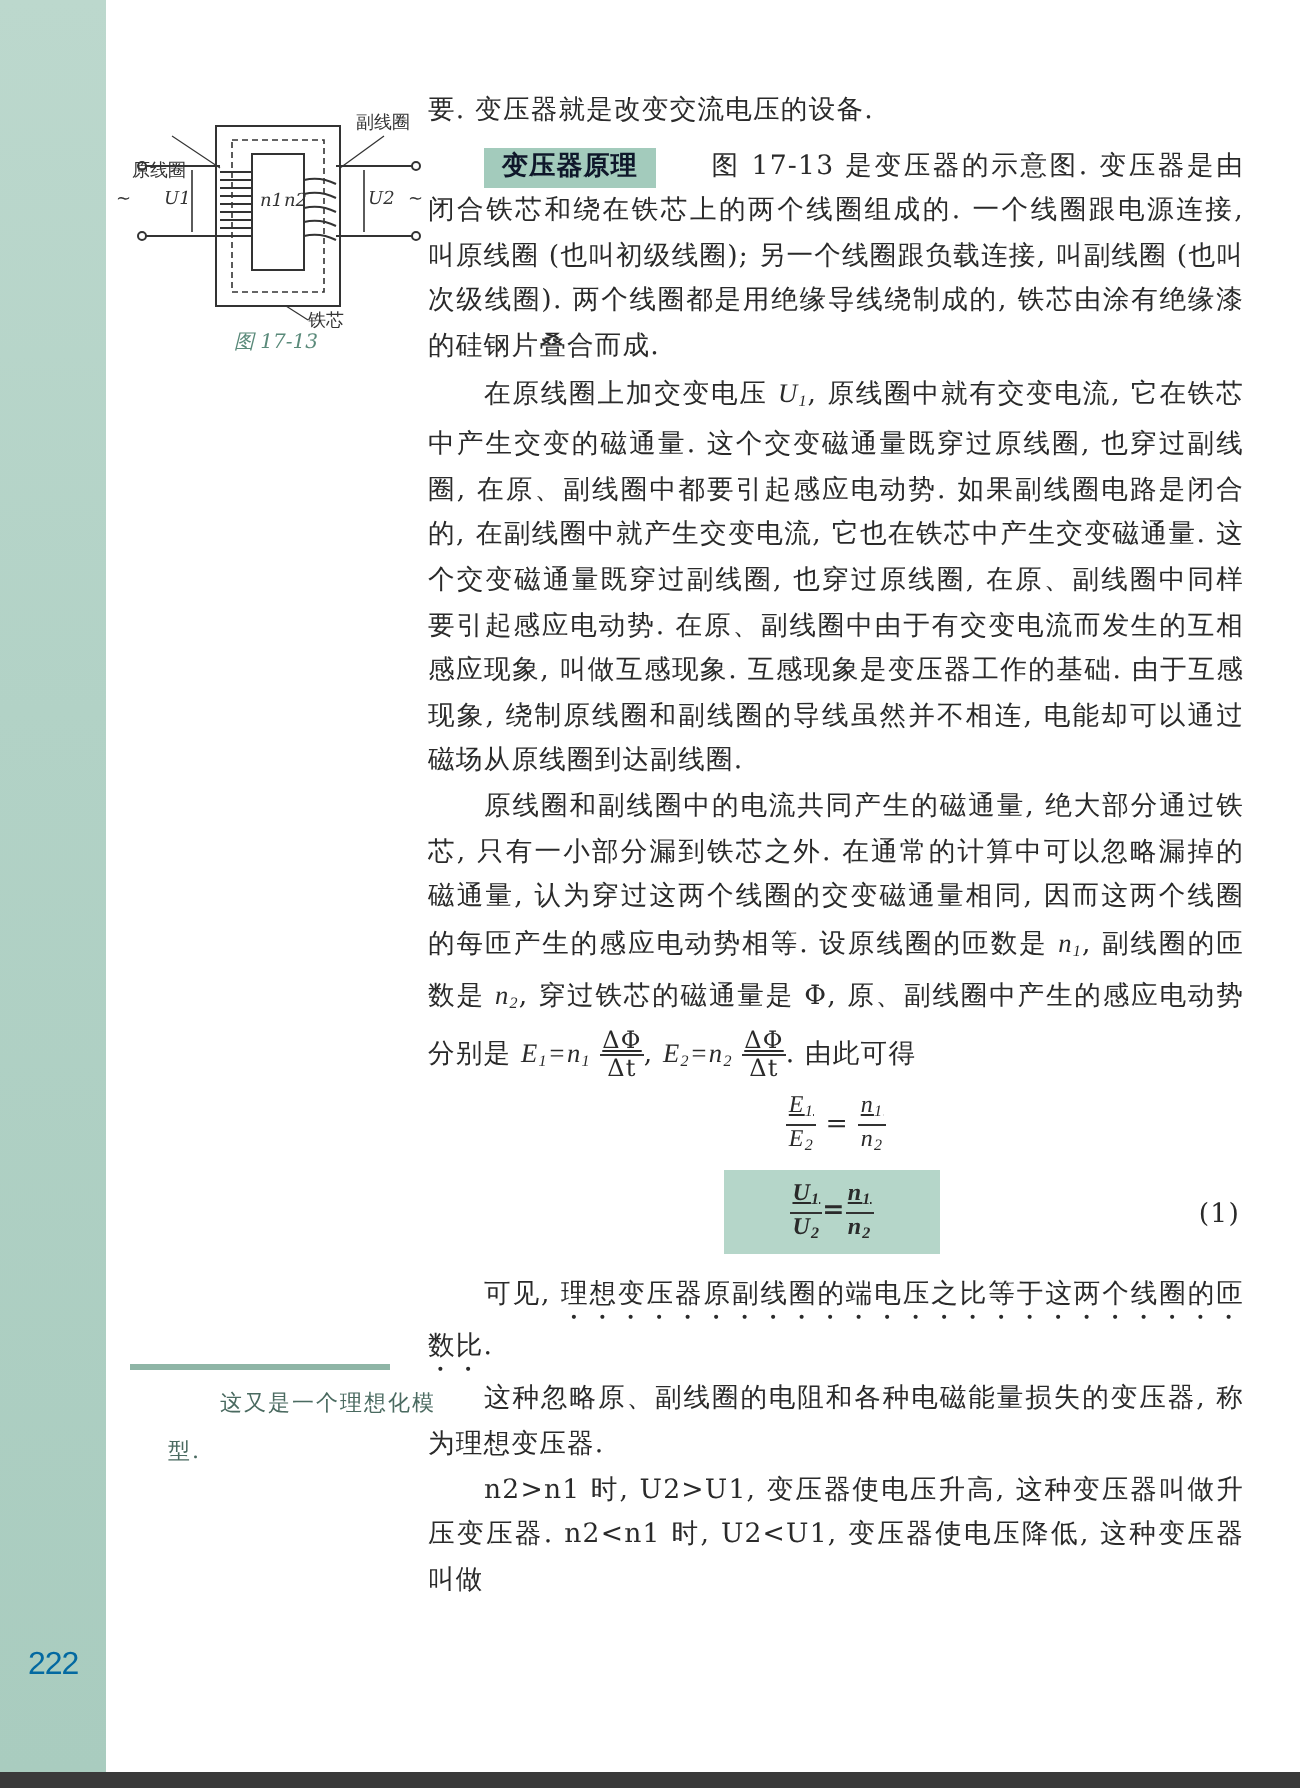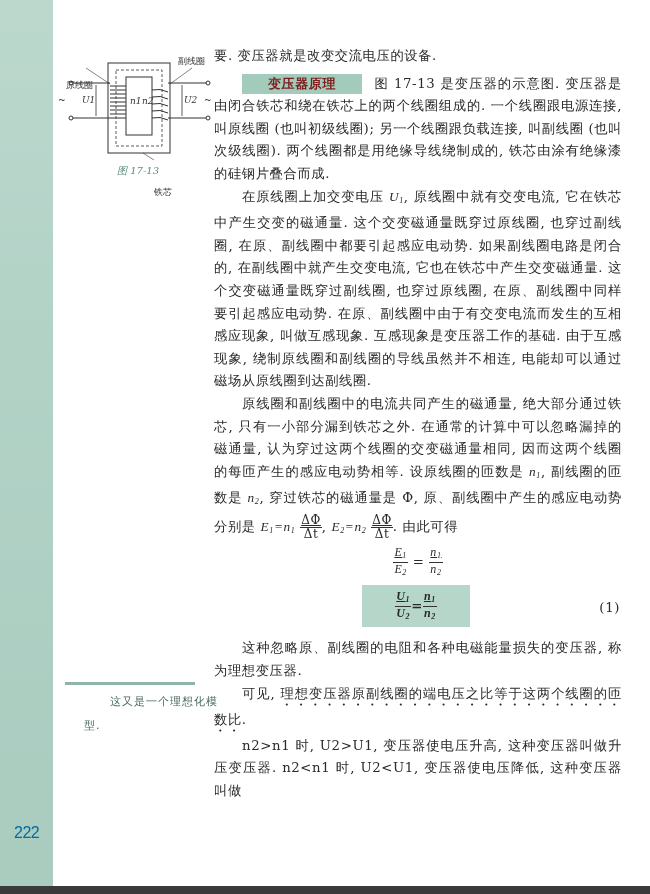--- a/index.html
+++ b/index.html
@@ -24,21 +24,21 @@
   .fig-label { position:absolute; font-size:9px; color:#333; }
   
   .note-rule { position:absolute; left:65px; top:682px; width:130px; height:3px; background:#8fb5a6; }
   .note-text { position:absolute; left:84px; top:690px; width:134px; font-size:11px; line-height:24px; color:#4a6a60; text-indent:26px; letter-spacing:1px; }
   
   .main { position:absolute; left:214px; top:45px; width:408px; font-size:13.3px; line-height:22.6px; letter-spacing:0.6px; }
   .main p { margin:0; text-align:justify; }
   .ind { text-indent:28px; }
   .tag {
     display:inline-block; background:#a3cbbc; font-family:"DejaVu Sans", sans-serif; font-weight:bold;
-    font-size:13px; padding:0 26px; line-height:20px; margin-right:12px; color:#7f1d1d; text-indent:0;
+    font-size:13px; padding:0 9px; line-height:20px; margin-right:27px; color:#0f172a; text-indent:0;
   }
   b.term { font-family:"DejaVu Sans", sans-serif; font-weight:normal; }
   i.v { font-style:italic; font-family:"Liberation Serif", serif; }
   sub { font-size:8px; vertical-align:-2px; }
   .frac { display:inline-block; vertical-align:middle; text-align:center; text-indent:0; line-height:13px; font-size:12px; }
   .frac .num { display:block; border-bottom:1px solid #333; padding:0 1px;text-decoration:underline; }
   .frac .den { display:block; }
   .eq-center { text-align:center !important; text-indent:0; margin:4px 0 6px 0 !important; }
   .eq-box-row { position:relative; height:46px; margin:4px 0 6px 0; }
   .eq-box { position:absolute; left:148px; top:0; width:108px; height:42px; background:#b5d6c9; display:flex; align-items:center; justify-content:center; font-weight:bold; }
@@ -96,21 +96,21 @@
     <line x1="85" y1="103" x2="96" y2="110" stroke="#333" stroke-width="0.6"></line>
   </svg>
   <span class="fig-label" style="left:8px;top:5px;margin-top:24px;">原线圈</span>
   <span class="fig-label" style="left:120px;top:5px;">副线圈</span>
   <span class="fig-label" style="left:0px;top:45px;">~</span>
   <span class="fig-label" style="left:146px;top:45px;">~</span>
   <span class="fig-label" style="left:24px;top:45px;font-style:italic;">U1</span>
   <span class="fig-label" style="left:126px;top:45px;font-style:italic;">U2</span>
   <span class="fig-label" style="left:72px;top:46px;font-style:italic;">n1</span>
   <span class="fig-label" style="left:84px;top:46px;font-style:italic;">n2</span>
-  <span class="fig-label" style="left:96px;top:104px;margin-top:32px;">铁芯</span>
+  <span class="fig-label" style="left:96px;top:104px;">铁芯</span>
 </div>
 <div class="fig-caption">图 17-13</div>
 
 <div class="note-rule"></div>
 <div class="note-text">这又是一个理想化模型.</div>
 
 <div class="main">
   <p>要. 变压器就是改变交流电压的设备.</p>
   <p class="ind" style="margin-top:5px;">
     <span class="tag">变压器原理</span><span>图 17-13 是变压器的示意图. 变压器是由闭合铁芯和绕在铁芯上的两个线圈组成的. 一个线圈跟电源连接, 叫原线圈 (也叫初级线圈); 另一个线圈跟负载连接, 叫副线圈 (也叫次级线圈). 两个线圈都是用绝缘导线绕制成的, 铁芯由涂有绝缘漆的硅钢片叠合而成.</span>
@@ -121,16 +121,16 @@
   <div class="eq-box-row">
     <div class="eq-box"><span class="frac">
           <i class="num v">U<sub>1</sub></i>
           <i class="den v">U<sub>2</sub></i>
         </span>=<span class="frac">
           <i class="num v">n<sub>1</sub></i>
           <i class="den v">n<sub>2</sub></i>
         </span></div>
     <span class="eq-no">(1)</span>
   </div>
+  <p class="ind"><span>可见, </span><span class="dot">理想变压器原副线圈的端电压之比等于这两个线圈的匝数比</span><span>.</span></p>
   <p class="ind"><span>这种忽略原、副线圈的电阻和各种电磁能量损失的变压器, 称为</span><b class="term">理想变压器</b><span>.</span></p>
-  <p class="ind"><span>可见, </span><span class="dot">理想变压器原副线圈的端电压之比等于这两个线圈的匝数比</span><span>.</span></p>
   <p class="ind"><span>n2&gt;n1 时, U2&gt;U1, 变压器使电压升高, 这种变压器叫做</span><b class="term">升压变压器</b><span>. n2&lt;n1 时, U2&lt;U1, 变压器使电压降低, 这种变压器叫做</span></p>
 </div>
 
 </body></html>

